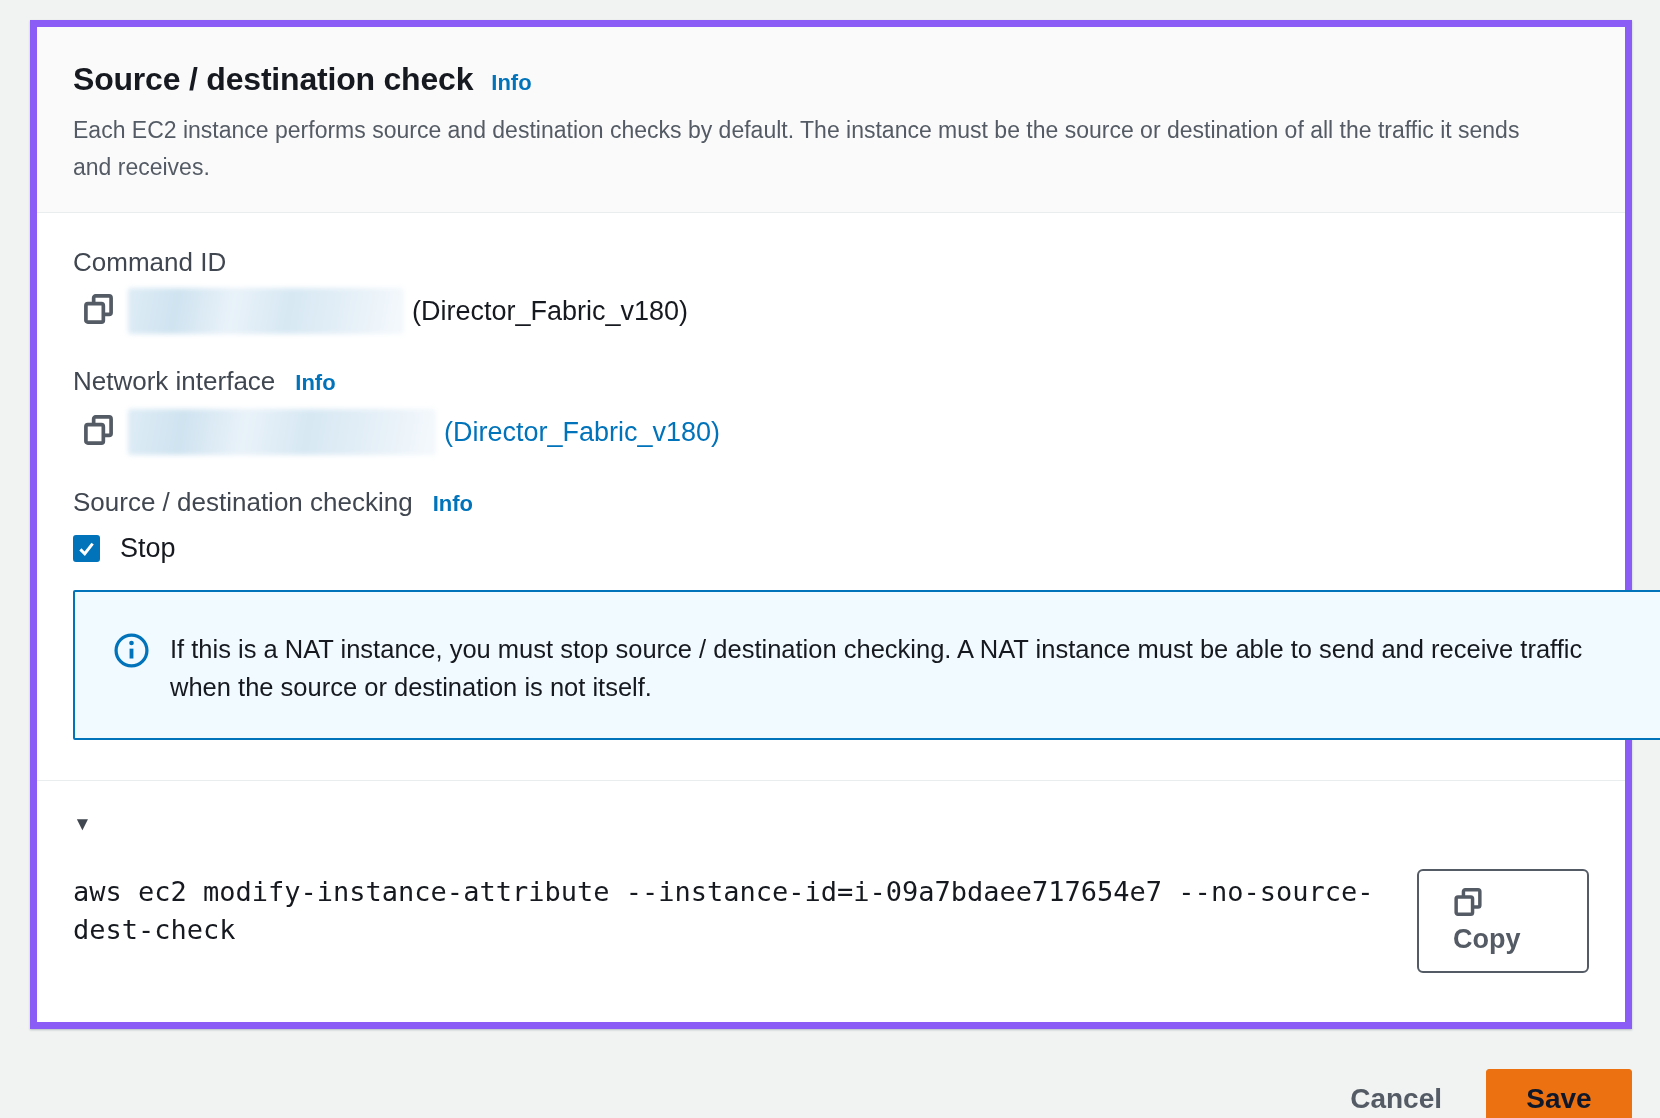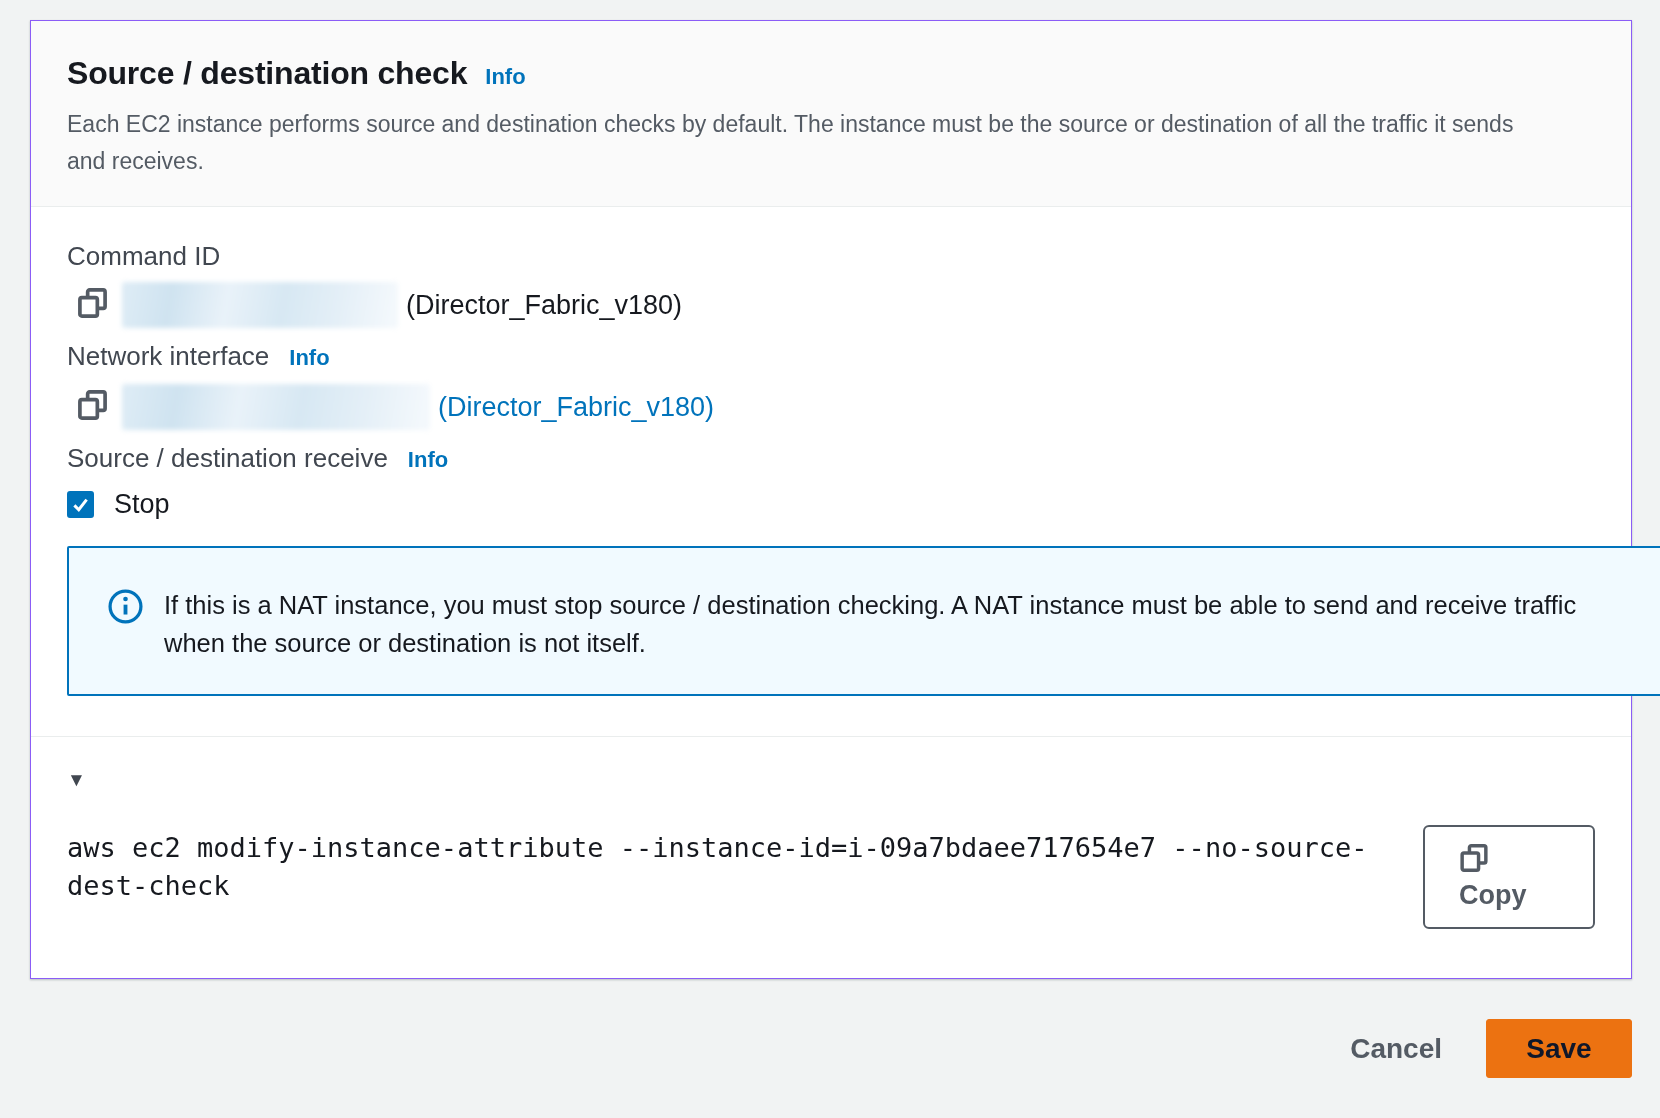--- a/index.html
+++ b/index.html
@@ -6,21 +6,21 @@
   html, body { width: 1660px; height: 1118px; }
   body {
     background: #f1f3f3;
     font-family: "Liberation Sans", sans-serif;
     color: #16191f;
     padding: 20px 28px 0 30px;
   }
   .card {
     width: 1602px;
     background: #ffffff;
-    border: 1px solid #8b5cf6;
+    border: 7px solid #8b5cf6;
     box-shadow: 0 1px 2px rgba(0,28,36,.25);
   }
   .card-header {
     background: #fafafa;
     border-bottom: 1px solid #eaeded;
     padding: 34px 40px 26px 36px;
   }
   .title-row { display: flex; align-items: baseline; }
   .panel-title {
     font-size: 32px;
@@ -45,21 +45,21 @@
   }
   .card-body { padding: 34px 36px 40px 36px; }
   .field-label {
     font-size: 26px;
     color: #414750;
     line-height: 30px;
     display: flex;
     align-items: baseline;
   }
   .field-label .info-link { font-size: 22px; margin-left: 20px; }
-  .mt20 { margin-top: 12px; }
+  .mt20 { margin-top: 31px; }
   .value-row {
     margin-top: 10px;
     display: flex;
     align-items: center;
     height: 48px;
   }
   .copy-icon-btn {
     background: none;
     border: none;
     cursor: pointer;
@@ -226,21 +226,21 @@
             <rect x="5.5" y="1.5" width="9" height="9.5" rx="1" fill="none" stroke="#545b64" stroke-width="1.9"></rect>
             <rect x="1.5" y="5.5" width="9" height="9.5" rx="1" fill="#ffffff" stroke="#545b64" stroke-width="1.9"></rect>
           </svg>
         </span>
       </button>
       <span class="redacted blob-eni"></span>
       <a class="value-suffix-link">(Director_Fabric_v180)</a>
     </div>
 
     <div class="field-label mt20">
-      <span>Source / destination receive</span>
+      <span>Source / destination checking</span>
       <a class="info-link">Info</a>
     </div>
     <div class="checkbox-row">
       <span class="checkbox checked" id="stop-checkbox">
         <span>
           <svg width="21" height="21" viewBox="0 0 24 24">
             <polyline points="5,13 10,18 19,6.5" fill="none" stroke="#ffffff" stroke-width="3.4"></polyline>
           </svg>
         </span>
       </span>

